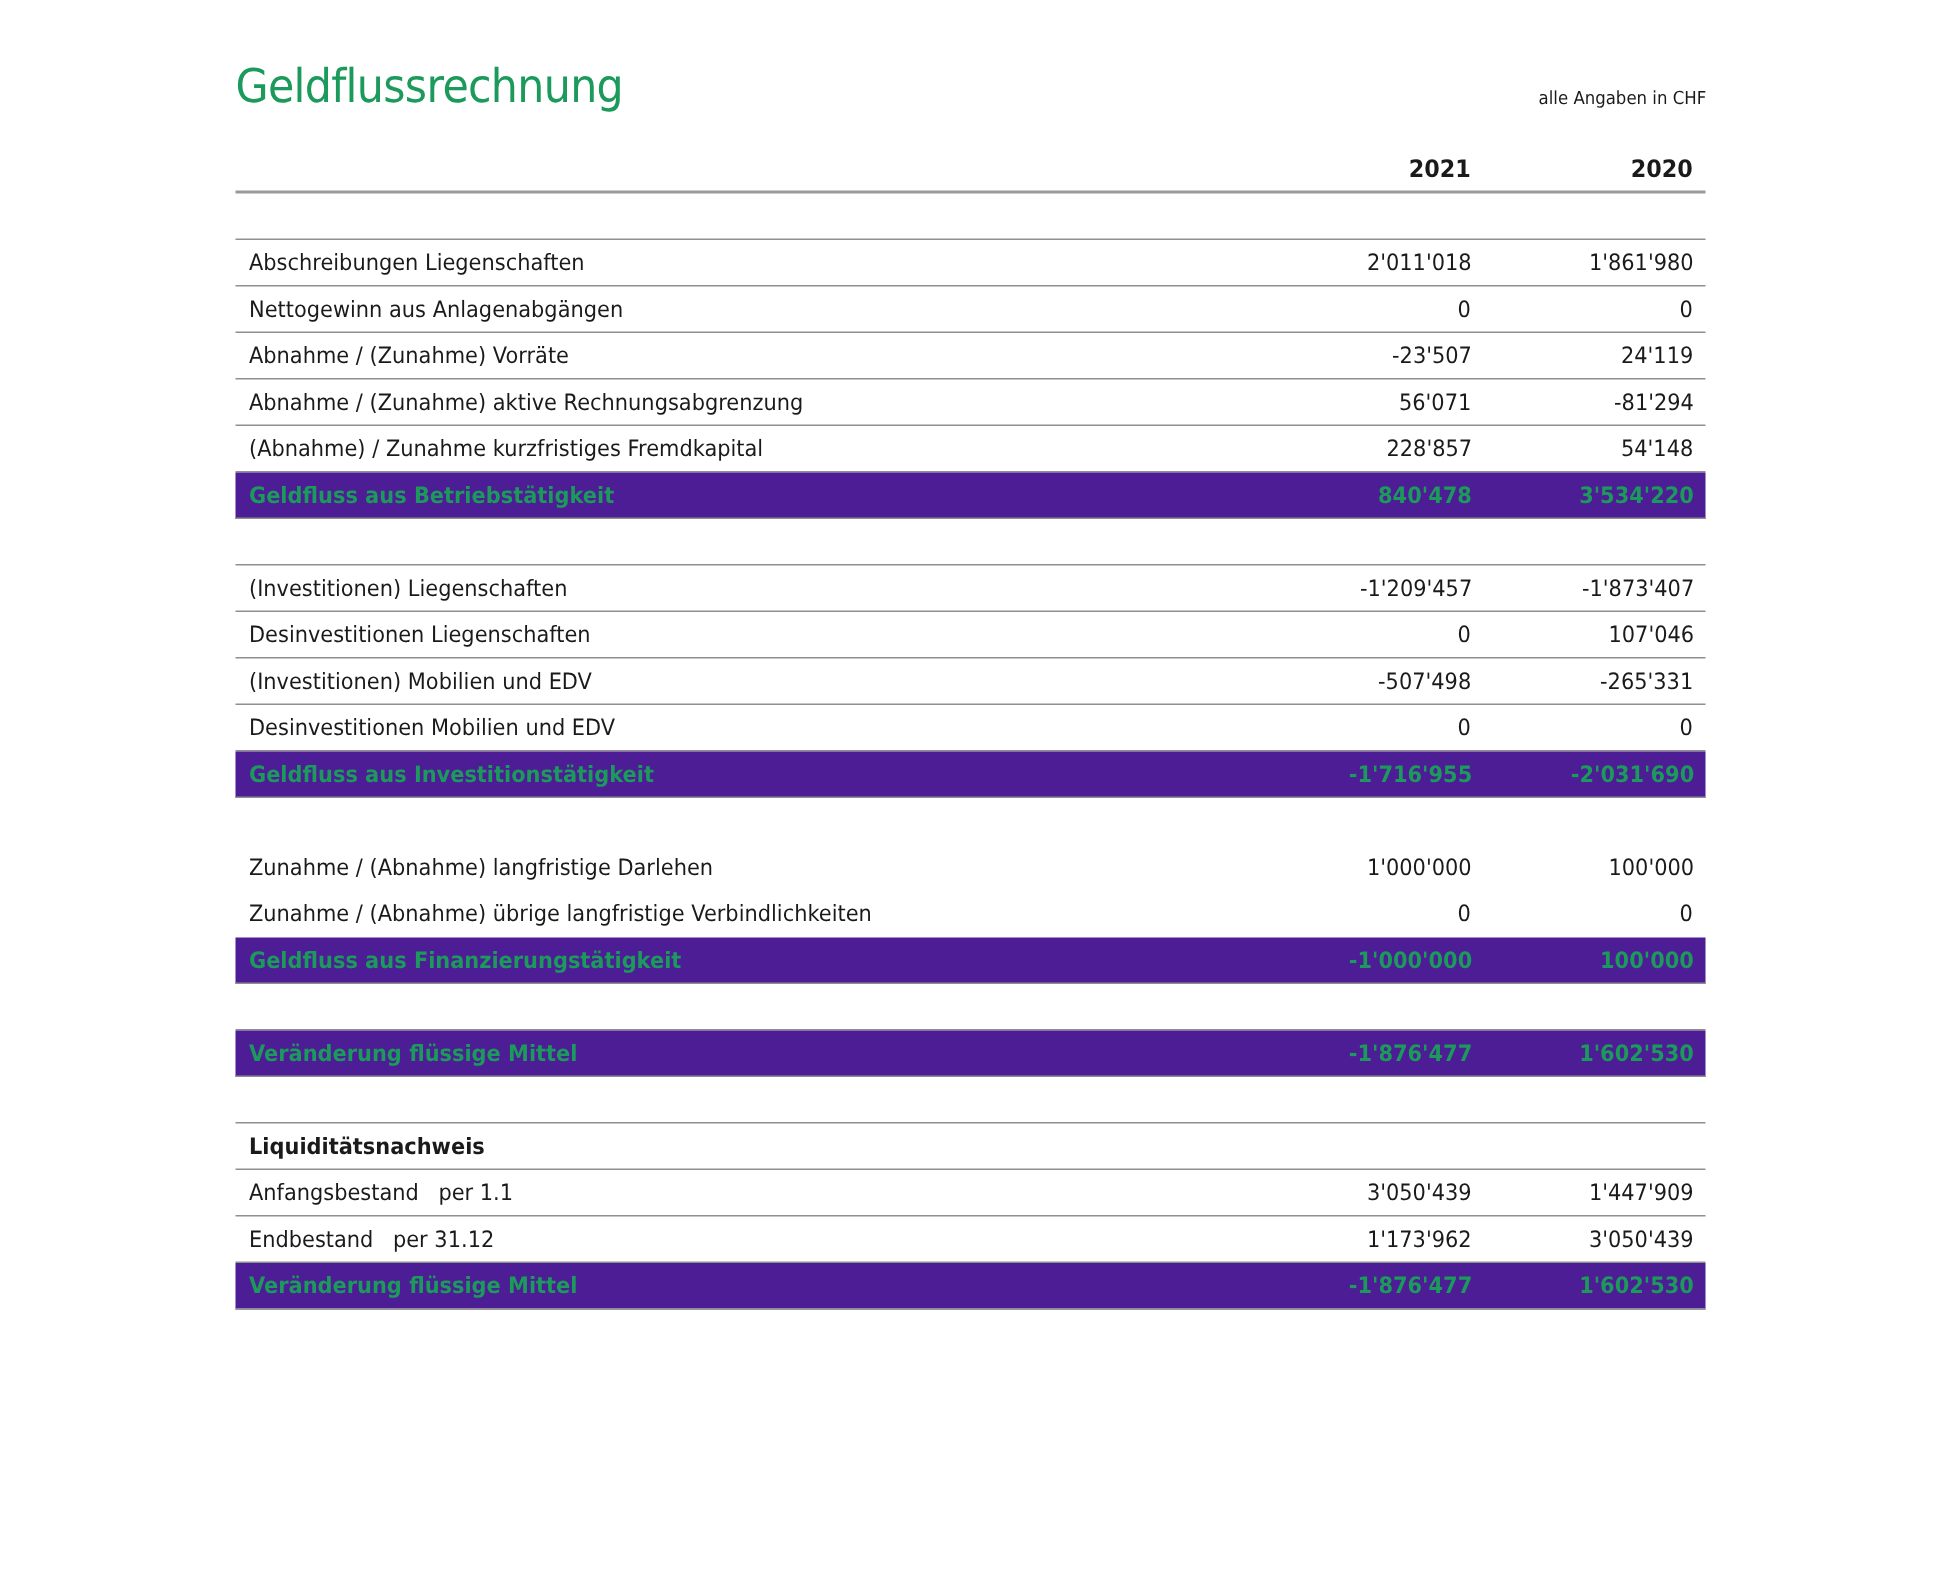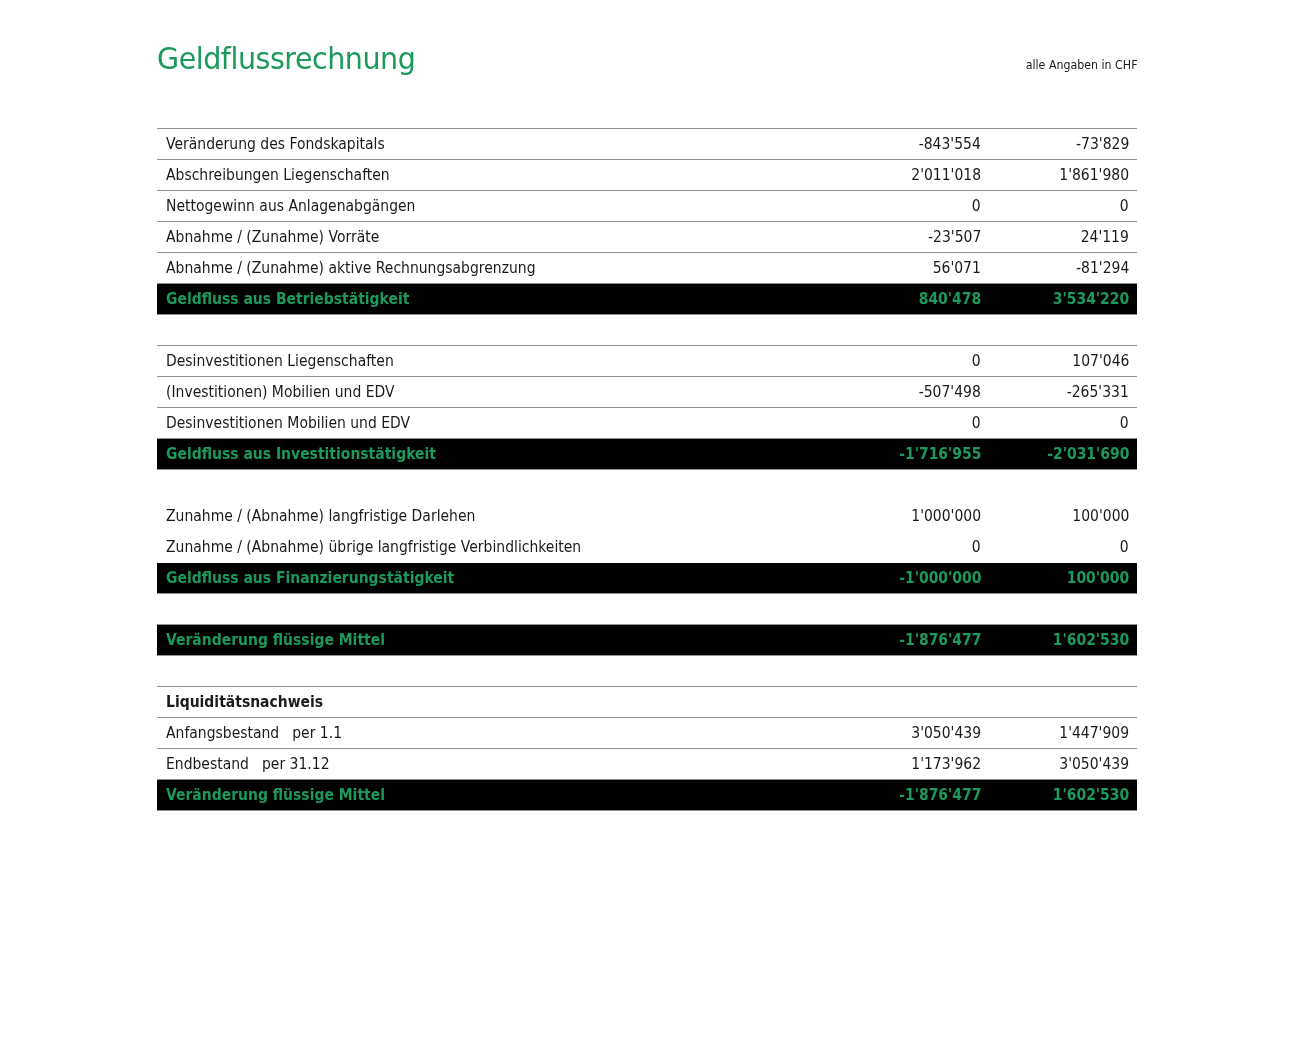--- a/index.html
+++ b/index.html
@@ -4,74 +4,83 @@
 <style>
   html, body { margin:0; padding:0; background:#ffffff; }
   body { width:1293px; height:1062px; position:relative; font-family:"DejaVu Sans", sans-serif; color:#1a1a1a; }
   .title { position:absolute; left:157px; top:40px; font-size:31px; color:#1b9a5b; font-family:"DejaVu Sans", sans-serif; font-weight:normal; letter-spacing:-0.5px; transform:scaleX(0.92); transform-origin:left center; }
   .units { position:absolute; right:156px; top:58px; font-size:12px; color:#1a1a1a; transform:scaleX(0.92); transform-origin:right center; }
   .table { position:absolute; left:157px; top:98px; width:980px; }
   .row { position:relative; height:30px; border-bottom:1px solid #8f8f8f; box-sizing:content-box; }
   .row.noline { border-bottom:1px solid transparent; }
   .row.blank { border-bottom:1px solid #8f8f8f; }
   .row.header { height:29px; border-bottom:2px solid #9a9a9a; }
-  .row.total { background:#000000; }
+  .row.total { background:#4c1d95; }
   .cell { position:absolute; top:0; height:30px; line-height:30px; font-size:15px; white-space:nowrap; }
   .label { left:9px; transform:scaleX(0.93); transform-origin:left center; }
   .v1 { right:156px; text-align:right; transform:scaleX(0.93); transform-origin:right center; }
   .v2 { right:8px; text-align:right; transform:scaleX(0.93); transform-origin:right center; }
   .header .cell { font-weight:bold; font-size:16px; line-height:30px; }
   .total .cell { color:#1b9a5b; font-weight:bold; }
   .bold .label { font-weight:bold; }
   .sp { display:inline-block; width:14px; }
 </style>
 </head>
 <body>
 
 <div class="title">Geldflussrechnung</div>
 <div class="units">alle Angaben in CHF</div>
 
 <div class="table">
+  <div class="row header">
+    <span class="cell v1">2021</span>
+    <span class="cell v2">2020</span>
+  </div>
   <div class="row blank"></div>
 
   <div id="operating-rows">
-      <div class="row">
-        <span class="cell label">Veränderung des Fondskapitals</span>
-        <span class="cell v1">-843'554</span>
-        <span class="cell v2">-73'829</span>
-      </div>
       <div class="row">
         <span class="cell label">Abschreibungen Liegenschaften</span>
         <span class="cell v1">2'011'018</span>
         <span class="cell v2">1'861'980</span>
       </div>
       <div class="row">
         <span class="cell label">Nettogewinn aus Anlagenabgängen</span>
         <span class="cell v1">0</span>
         <span class="cell v2">0</span>
       </div>
       <div class="row">
         <span class="cell label">Abnahme / (Zunahme) Vorräte</span>
         <span class="cell v1">-23'507</span>
         <span class="cell v2">24'119</span>
       </div>
       <div class="row">
         <span class="cell label">Abnahme / (Zunahme) aktive Rechnungsabgrenzung</span>
         <span class="cell v1">56'071</span>
         <span class="cell v2">-81'294</span>
       </div>
+      <div class="row">
+        <span class="cell label">(Abnahme) / Zunahme kurzfristiges Fremdkapital</span>
+        <span class="cell v1">228'857</span>
+        <span class="cell v2">54'148</span>
+      </div>
     </div>
   <div class="row total">
     <span class="cell label">Geldfluss aus Betriebstätigkeit</span>
     <span class="cell v1">840'478</span>
     <span class="cell v2">3'534'220</span>
   </div>
   <div class="row blank"></div>
 
   <div id="investing-rows">
+      <div class="row">
+        <span class="cell label">(Investitionen) Liegenschaften</span>
+        <span class="cell v1">-1'209'457</span>
+        <span class="cell v2">-1'873'407</span>
+      </div>
       <div class="row">
         <span class="cell label">Desinvestitionen Liegenschaften</span>
         <span class="cell v1">0</span>
         <span class="cell v2">107'046</span>
       </div>
       <div class="row">
         <span class="cell label">(Investitionen) Mobilien und EDV</span>
         <span class="cell v1">-507'498</span>
         <span class="cell v2">-265'331</span>
       </div>

